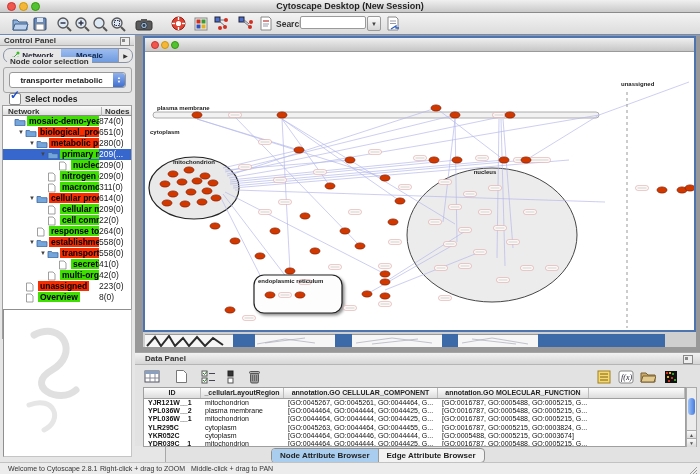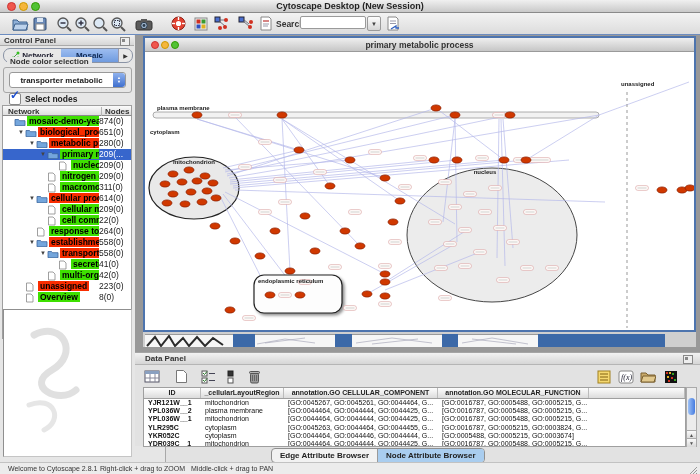--- a/index.html
+++ b/index.html
@@ -443,21 +443,20 @@
     </svg>
   </div>
 </div>
 
 <div id="mdi" class="abs">
   <div id="net-window" class="abs">
     <div id="net-titlebar" class="abs">
       <span class="abs nlight light r" style="left:6px"></span>
       <span class="abs nlight light y" style="left:16px"></span>
       <span class="abs nlight light g" style="left:26px"></span>
-      <div id="net-title" class="abs">primary metabolic process</div>
     </div>
     <div id="net-canvas" class="abs">
       <svg id="net-svg" width="549" height="278" viewBox="0 0 549 278">
           <rect x="8" y="60" width="446" height="6" rx="3" fill="#f2f2f2" stroke="#9a9a9a" stroke-width="0.8"></rect>
           <ellipse cx="49" cy="136" rx="45" ry="31" fill="#e9e9e9" stroke="#222" stroke-width="1.2"></ellipse>
           <ellipse cx="347" cy="183" rx="85" ry="67" fill="#ececec" stroke="#333" stroke-width="0.9"></ellipse>
           <line x1="85" y1="128" x2="289" y2="108" stroke="#b4b8ea" stroke-width="0.8" opacity="0.85"></line>
           <line x1="85" y1="130" x2="312" y2="108" stroke="#b4b8ea" stroke-width="0.8" opacity="0.85"></line>
           <line x1="85" y1="132" x2="359" y2="108" stroke="#b4b8ea" stroke-width="0.8" opacity="0.85"></line>
           <line x1="88" y1="134" x2="381" y2="108" stroke="#b4b8ea" stroke-width="0.8" opacity="0.85"></line>
@@ -794,22 +793,22 @@
       </div>
   </div>
   <div id="dp-scroll" class="abs">
     <div id="dp-thumb" class="abs"></div>
     <div class="abs scroll-btn" style="top:42px">▲</div>
     <div class="abs scroll-btn" style="top:50px">▼</div>
   </div>
 </div>
 
 <div id="attr-tabs" class="abs">
+    <div class="attr-tab active">Node Attribute Browser</div>
     <div class="attr-tab">Edge Attribute Browser</div>
-    <div class="attr-tab active">Node Attribute Browser</div>
   </div>
 <div id="statusbar" class="abs">
   <span class="abs status-text" style="left:8px">Welcome to Cytoscape 2.8.1</span>
   <span class="abs status-text" style="left:100px">Right-click + drag to ZOOM</span>
   <span class="abs status-text" style="left:191px">Middle-click + drag to PAN</span>
   <svg class="abs" style="left:688px;top:2px" width="10" height="10">
     <g stroke="#999" stroke-width="1">
         <line x1="2" y1="9" x2="9" y2="2"></line>
         <line x1="5" y1="9" x2="9" y2="5"></line>
         <line x1="8" y1="9" x2="9" y2="8"></line>

